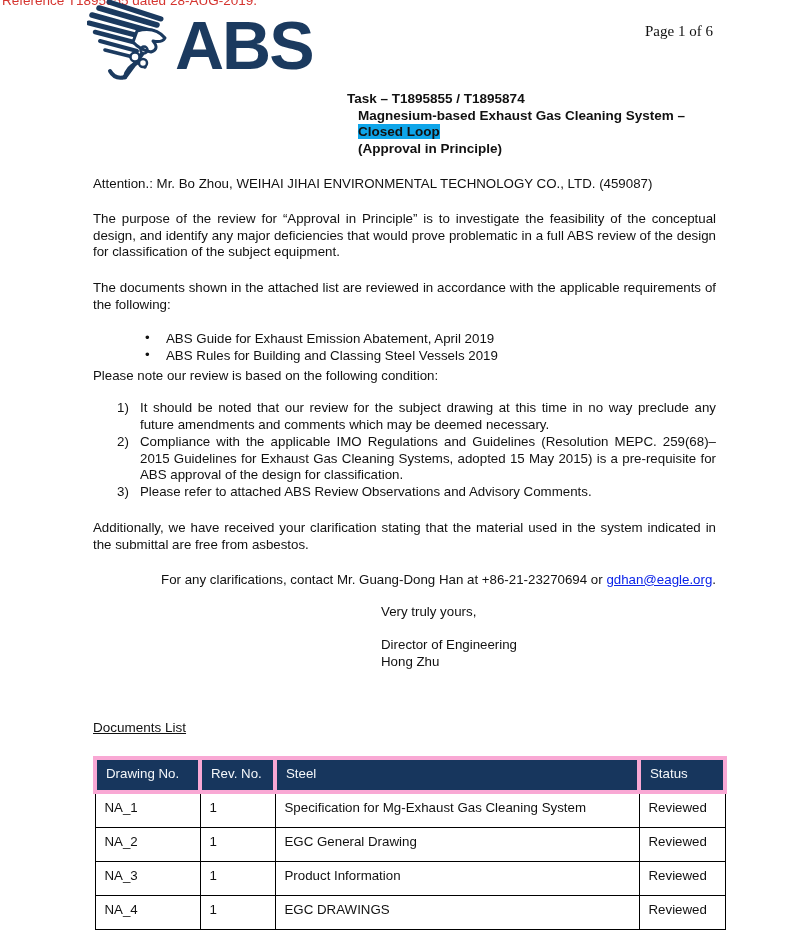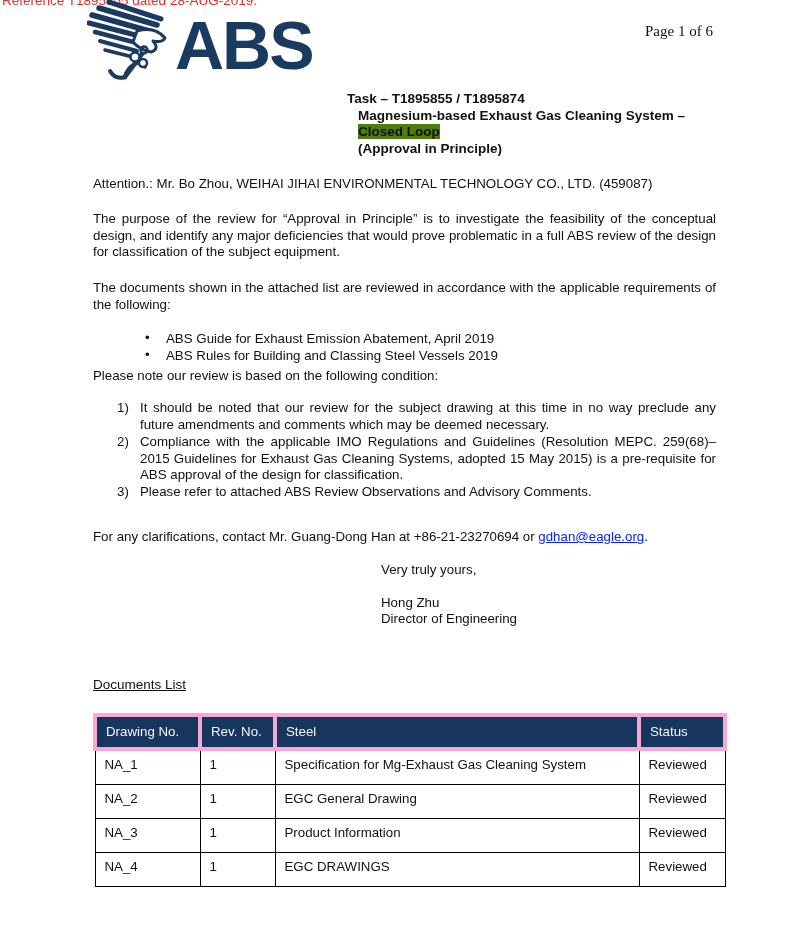--- a/index.html
+++ b/index.html
@@ -27,35 +27,35 @@
     position: absolute; left: 645px; top: 23px;
     font-family: "Liberation Serif", "DejaVu Serif", serif;
     font-size: 15px; color: #111;
   }
   
   .task-block {
     position: absolute; left: 347px; top: 91px;
     font-size: 13.5px; font-weight: bold; line-height: 16.6px; color: #111;
   }
   .task-block .indent { margin-left: 11px; }
-  .hl { background: #4d7c0f; }
+  .hl { background: #0ea5e9; }
   
   .flow {
     position: absolute; left: 93px; top: 176px; width: 623px;
     font-size: 13.3px; line-height: 16.8px; color: #111;
   }
   .para { margin: 0; }
   .just { text-align: justify; }
   .mt-purpose   { margin-top: 18px; }
   .mt-docs      { margin-top: 19px; }
   .mt-bullets   { margin-top: 17px; }
   .mt-cond      { margin-top: 4px; }
   .mt-numlist   { margin-top: 15px; }
   .mt-addl      { margin-top: 19px; }
-  .mt-contact   { margin-top: 28px; }
+  .mt-contact   { margin-top: 18px; text-align: right; }
   .mt-closing   { margin-top: 16px; }
   .mt-name      { margin-top: 16px; }
   .mt-esign     { margin-top: 17px; }
   .mt-dochead   { margin-top: 49px; }
   .mt-table     { margin-top: 19px; }
   .bullet-item { position: relative; padding-left: 73px; }
   .bullet-marker { position: absolute; left: 52px; top: -1px; }
   .num-item { position: relative; padding-left: 47px; }
   .num-marker { position: absolute; left: 24px; }
   .sig { margin-left: 288px; }
@@ -145,27 +145,28 @@
     <div class="num-item just">
       <span class="num-marker">2)</span>
       <span>Compliance with the applicable IMO Regulations and Guidelines (Resolution MEPC. 259(68)– 2015 Guidelines for Exhaust Gas Cleaning Systems, adopted 15 May 2015) is a pre-requisite for ABS approval of the design for classification.</span>
     </div>
     <div class="num-item">
       <span class="num-marker">3)</span>
       <span>Please refer to attached ABS Review Observations and Advisory Comments.</span>
     </div>
   </div>
 
+  <p class="para just mt-addl">Additionally, we have received your clarification stating that the material used in the system indicated in the submittal are free from asbestos.</p>
 
   <p class="para mt-contact"><span>For any clarifications, contact Mr. Guang-Dong Han at +86-21-23270694 or </span><a href="#" class="link">gdhan@eagle.org</a><span>.</span></p>
 
   <p class="para sig mt-closing">Very truly yours,</p>
   <div class="sig mt-name">
+    <div>Director of Engineering</div>
     <div>Hong Zhu</div>
-    <div>Director of Engineering</div>
   </div>
 
   <p class="para doc-heading mt-dochead">Documents List</p>
 
   <table class="docs mt-table">
     <colgroup>
         <col class="c0">
         <col class="c1">
         <col class="c2">
         <col class="c3">

